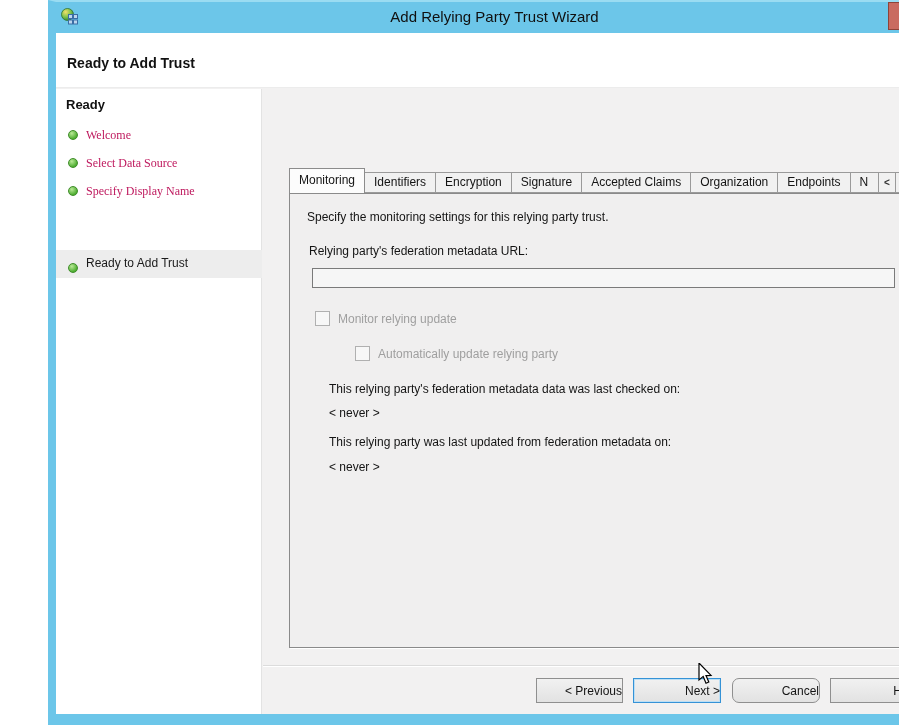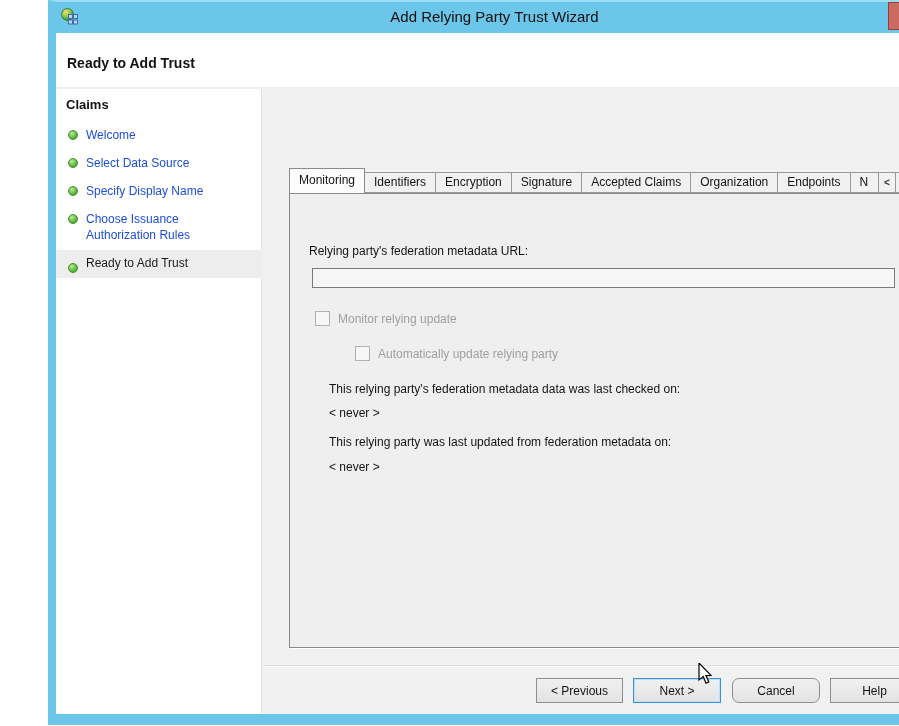--- a/index.html
+++ b/index.html
@@ -55,21 +55,21 @@
   }
   .steps-heading { position:absolute; left:10px; top:8px; font-size:13px; font-weight:bold; color:#111; }
   .step { position:absolute; left:0; width:206px; display:flex; align-items:flex-start; }
   .dot {
     width:10px; height:10px; border-radius:50%;
     margin:3px 8px 0 12px; flex:none;
   }
   .dot.done  { background:radial-gradient(circle at 35% 30%, #b9e996, #4fae32 70%); border:1px solid #3f8d2a; }
   .dot.pend  { background:radial-gradient(circle at 35% 30%, #9fccf2, #2c7ed2 70%); border:1px solid #2a62a8; }
   .step-label { font-size:12px; line-height:16px; max-width:158px; }
-  .step-label.link { color:#1d4ed8; }
+  .step-label.link { color:#be185d;font-family:Liberation Serif, serif; }
   .step.current { background:#ededed; padding:5px 0; }
   .step.current .dot { margin-top:8px; }
   .step-label.current-label, .step-label.plain { color:#1a1a1a; }
 
   
   .main { position:absolute; left:207px; top:56px; width:670px; height:625px; background:#f2f1f1; }
   .desc { position:absolute; left:23px; top:15px; width:645px; font-size:12px; line-height:17px; color:#141414; }
 
   
   .tabctl { position:absolute; left:26px; top:79px; width:624px; height:480px; }
@@ -119,21 +119,21 @@
   
   .footer-sep {
     position:absolute; left:0; top:576px; width:670px; height:2px;
     border-top:1px solid #dcdcdc; border-bottom:1px solid #ffffff;
   }
   .btn {
     position:absolute; top:589px; height:25px; width:88px;
     background:linear-gradient(#f1f1f1,#e2e2e2);
     border:1px solid #8f8f8f;
     font-family:"Liberation Sans", sans-serif; font-size:12px; color:#141414;
-    text-align:center; cursor:default;
+    text-align:right; cursor:default;
   }
   .btn-previous { left:273px; width:87px; }
   .btn-next     { left:370px; border:1px solid #3592d6; box-shadow:0 0 0 1px #bcdff5 inset; }
   .btn-cancel   { left:469px;border-radius:7px; }
   .btn-help     { left:567px; width:89px; }
 
   .cursor { position:absolute; left:650px; top:663px; z-index:10; }
 </style>
 </head>
 <body>
@@ -168,37 +168,33 @@
       </div>
     </div>
 
     <div class="win-inner">
 
       <div class="header">
         <h1>Ready to Add Trust</h1>
       </div>
 
       <div class="sidebar">
-        <div class="steps-heading">Claims</div>
+        <div class="steps-heading">Ready</div>
 
         <div class="step" style="top:38px">
           <span class="dot done"></span>
           <span class="step-label link">Welcome</span>
         </div>
         <div class="step" style="top:66px">
           <span class="dot done"></span>
           <span class="step-label link">Select Data Source</span>
         </div>
         <div class="step" style="top:94px">
           <span class="dot done"></span>
           <span class="step-label link">Specify Display Name</span>
-        </div>
-        <div class="step" style="top:122px">
-          <span class="dot done"></span>
-          <span class="step-label link" style="max-width:120px">Choose Issuance Authorization Rules</span>
         </div>
         <div class="step current" style="top:161px">
           <span class="dot done"></span>
           <span class="step-label current-label">Ready to Add Trust</span>
         </div>
       </div>
 
       <div class="main">
 
         <div class="tabctl">
@@ -209,20 +205,21 @@
             <div class="tab">Signature</div>
             <div class="tab">Accepted Claims</div>
             <div class="tab">Organization</div>
             <div class="tab">Endpoints</div>
             <div class="tab truncated">N</div>
             <div class="tab-scroll">&lt;</div>
             <div class="tab-scroll">&gt;</div>
           </div>
 
           <div class="panel">
+            <p class="p-intro">Specify the monitoring settings for this relying party trust.</p>
             <p class="p-url-label">Relying party's federation metadata URL:</p>
             <input class="url-input" type="text" value="" style="">
 
             <div class="checkrow r1">
               <span class="checkbox"></span>
               <span class="check-label">Monitor relying update</span>
             </div>
             <div class="checkrow r2">
               <span class="checkbox"></span>
               <span class="check-label">Automatically update relying party</span>

